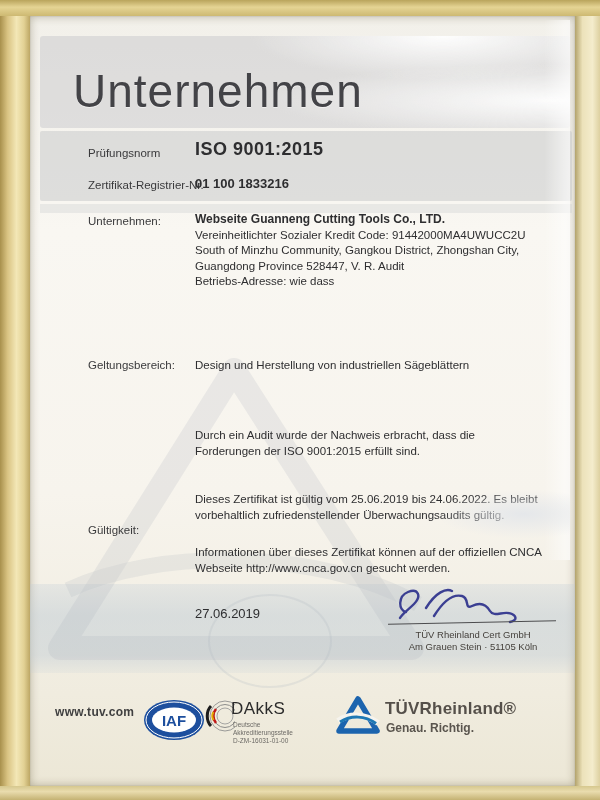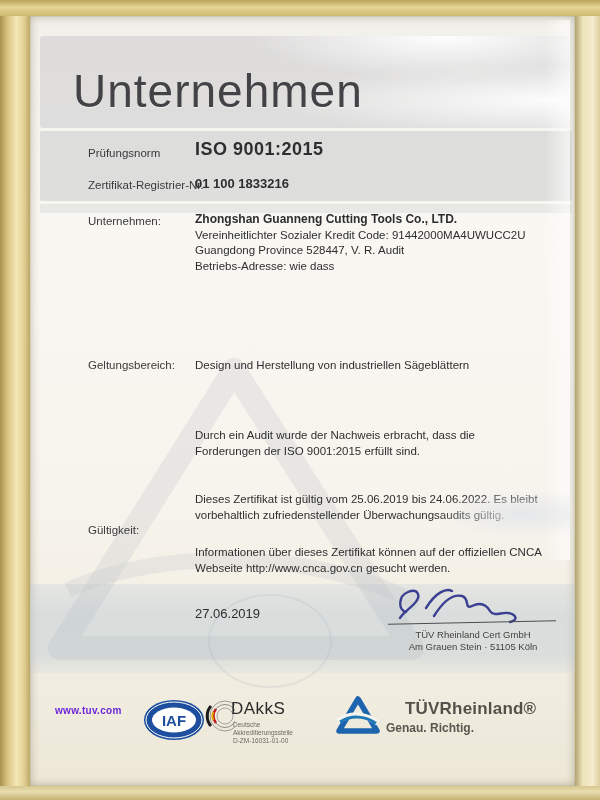--- a/index.html
+++ b/index.html
@@ -47,24 +47,24 @@
     text-shadow:0 1px 0 rgba(255,255,255,.5);}
   .lbl{font-size:11.5px;color:#3a3a3c;}
   .val{color:#2e2e30;}
   .std-val{left:195px;top:139px;font-size:18px;font-weight:bold;letter-spacing:.5px;}
   .reg-val{left:195px;top:176px;font-size:13px;font-weight:bold;}
   .body-txt{font-size:11.5px;line-height:15.5px;color:#2e2e30;}
   .bold{font-weight:bold;font-size:12px;}
   .date{left:195px;top:606px;font-size:13px;color:#2e2e30;}
   .sig-line{left:388px;top:622px;width:168px;border-top:1.4px solid #4c4c4e;transform:rotate(-1.2deg);}
   .issuer{left:390px;top:629px;width:166px;text-align:center;font-size:9.5px;line-height:11.5px;color:#45413c;}
-  .website{left:55px;top:705px;font-size:10px;font-weight:bold;color:#6d28d9;letter-spacing:.3px;}
+  .website{left:55px;top:705px;font-size:12px;font-weight:bold;color:#404040;letter-spacing:.3px;}
   .dakks-word{left:231px;top:699px;font-size:17px;font-weight:normal;color:#2b2b2b;letter-spacing:.5px;}
   .dakks-sub{left:233px;top:721px;font-size:6.5px;line-height:8px;color:#6c6a66;}
-  .brand{left:405px;top:699px;font-size:17px;font-weight:bold;color:#55504a;letter-spacing:.2px;}
+  .brand{left:385px;top:699px;font-size:17px;font-weight:bold;color:#55504a;letter-spacing:.2px;}
   .slogan{left:386px;top:721px;font-size:12px;font-weight:bold;color:#5a554e;}
 </style>
 </head>
 <body>
 
 <div class="abs frame-left"></div>
 <div class="abs frame-right"></div>
 <div class="abs frame-top"></div>
 <div class="abs frame-bottom"></div>
 
@@ -86,22 +86,23 @@
 <div class="abs content title">Unternehmen</div>
 
 <div class="abs content lbl" style="left:88px;top:147px;">Prüfungsnorm</div>
 <div class="abs content val std-val">ISO 9001:2015</div>
 
 <div class="abs content lbl" style="left:88px;top:179px;">Zertifikat-Registrier-Nr.</div>
 <div class="abs content val reg-val">01 100 1833216</div>
 
 <div class="abs content lbl" style="left:88px;top:215px;">Unternehmen:</div>
 <div class="abs content body-txt" style="left:195px;top:212px;width:362px;">
-  <div class="bold">Zhongshan Guanneng Cutting Tools Co., LTD.</div>
+  <div class="bold">Webseite Guanneng Cutting Tools Co., LTD.</div>
   <div>Vereinheitlichter Sozialer Kredit Code: 91442000MA4UWUCC2U</div>
+  <div>South of Minzhu Community, Gangkou District, Zhongshan City,</div>
   <div>Guangdong Province 528447, V. R. Audit</div>
   <div>Betriebs-Adresse: wie dass</div>
 </div>
 
 <div class="abs content lbl" style="left:88px;top:359px;">Geltungsbereich:</div>
 <div class="abs content body-txt" style="left:195px;top:358px;width:370px;">Design und Herstellung von industriellen Sägeblättern</div>
 
 <div class="abs content body-txt" style="left:195px;top:428px;width:336px;">Durch ein Audit wurde der Nachweis erbracht, dass die Forderungen der ISO 9001:2015 erfüllt sind.</div>
 
 <div class="abs content lbl" style="left:88px;top:524px;">Gültigkeit:</div>

